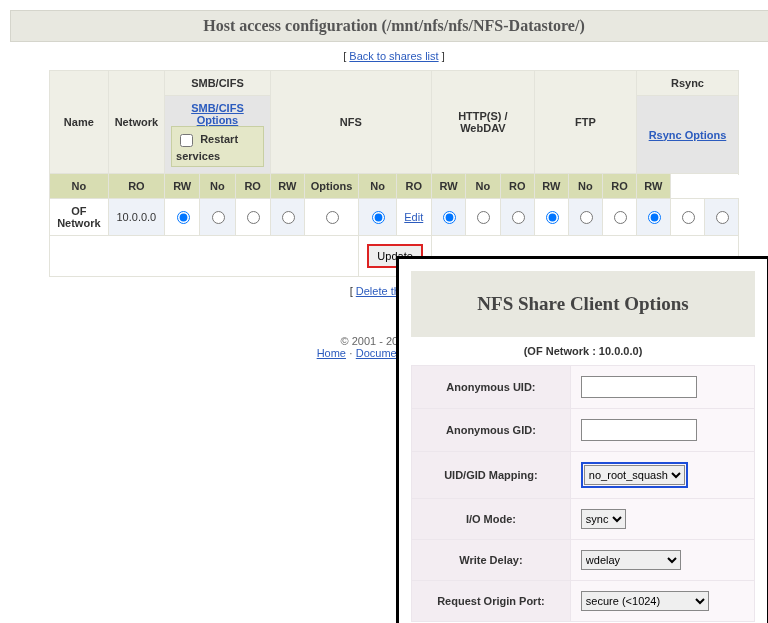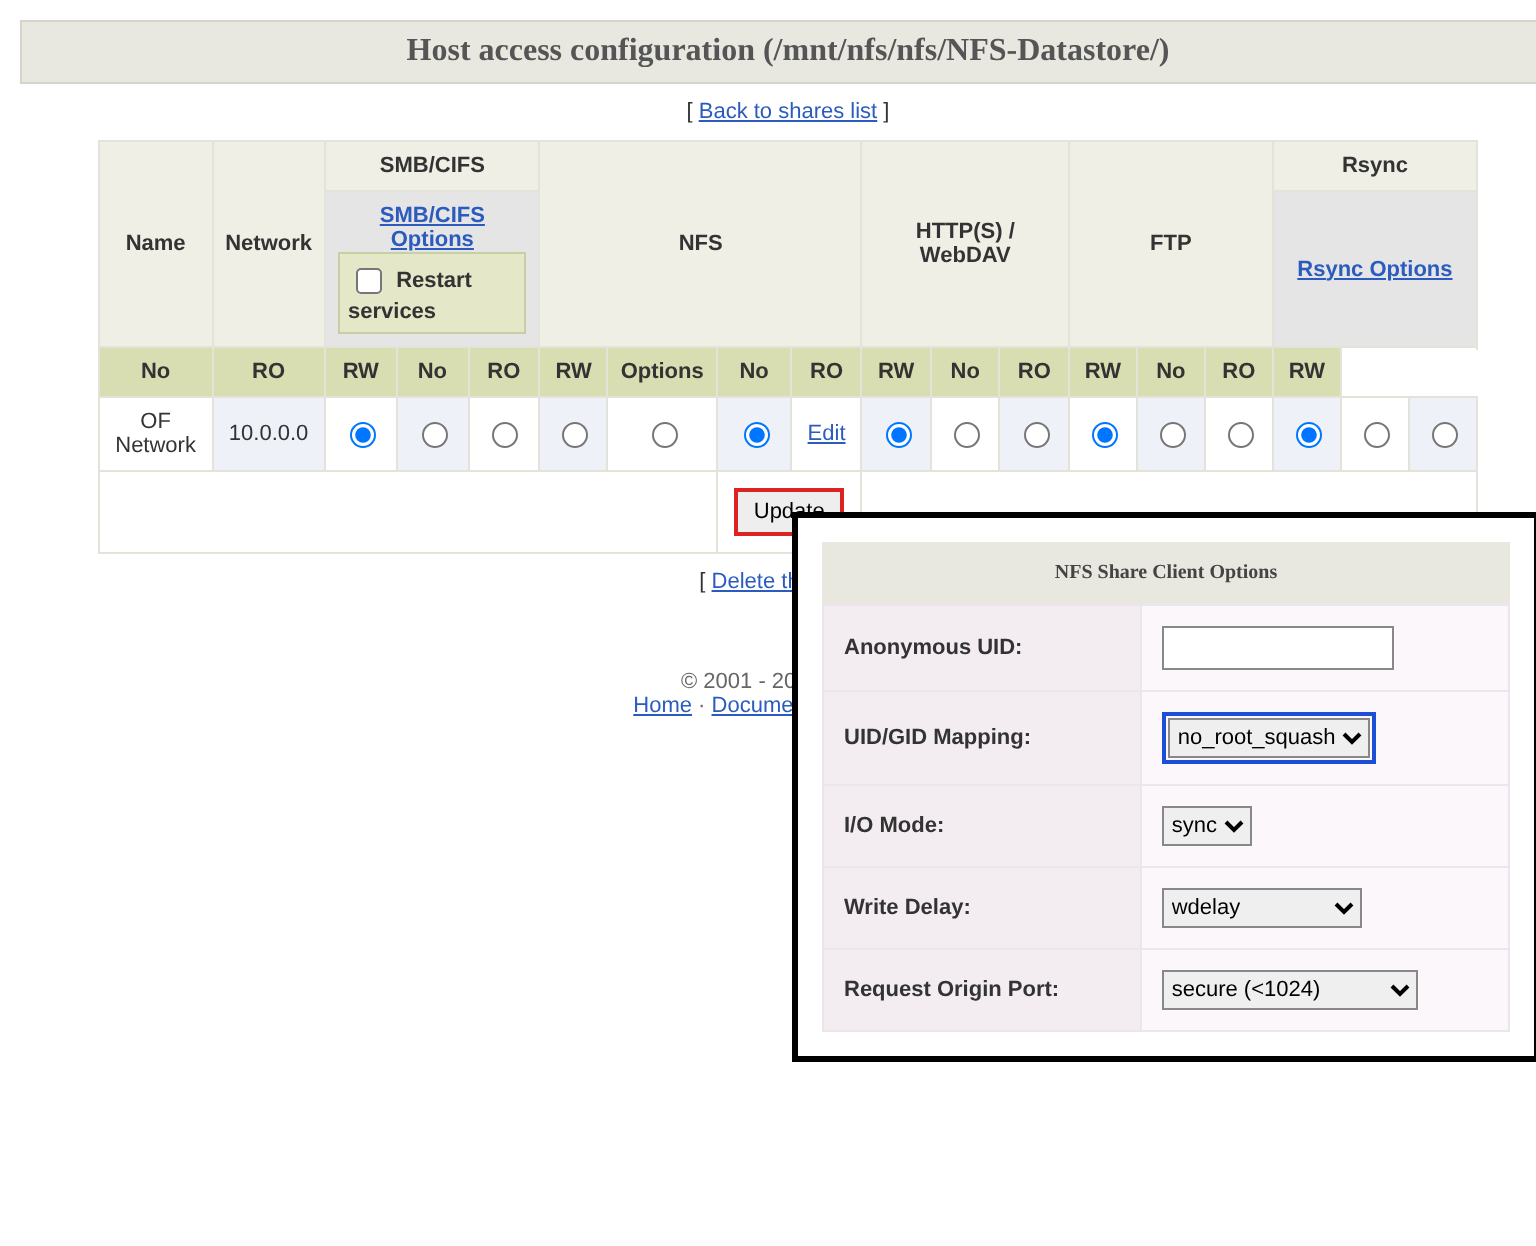--- a/index.html
+++ b/index.html
@@ -7,35 +7,35 @@
 .title-bar{background:#e8e8e0;border:1px solid #d5d5cc;text-align:center;padding:6px}
 .title-bar h2{font-family:Georgia,serif;font-weight:bold;font-size:16px;color:#555;margin:0}
 .back{text-align:center;padding:8px;font-size:11px}
 a{color:#2b5bbe;text-decoration:underline}
 table.grid{border-collapse:collapse;width:690px;margin:0 auto}
 table.grid td,table.grid th{border:1px solid #e3e3da;font-size:11px;text-align:center;padding:6px}
 th.top{background:#efefe6;font-weight:bold}
 .olive{background:#e5e5e5;font-weight:bold;padding:4px}
 .olive a{color:#2b5bbe}
 .sub{background:#d8ddb2;font-weight:bold;padding:6px;font-size:11px}
-.row-label{background:#fff;font-weight:normal}
+.row-label{background:#fff;font-weight:bold}
 .alt{background:#eef2f8}
 .update-row td{border:0}
 .update-btn{border:2px solid #d22;background:#eee;padding:4px 8px;font-size:11px;display:inline-block}
 .del{text-align:center;font-size:11px;padding:8px}
 .footer{text-align:center;font-size:11px;color:#666;margin-top:30px}
 .hl-red{border:2px solid #d22}
 
 .panel{position:absolute;left:396px;top:256px;width:344px;background:#fff;border:3px solid #000;padding:12px;font-family:Verdana,Arial,sans-serif}
 .panel .hdr{background:#e8e8e0;text-align:center;padding:6px}
-.panel .hdr h3{font-family:Georgia,serif;font-size:10px;font-weight:bold;color:#444;margin:4px}
+.panel .hdr h3{font-family:Georgia,serif;font-size:19px;font-weight:bold;color:#444;margin:16px}
 .panel .sub-hdr{text-align:center;font-size:11px;font-weight:bold;padding:8px}
 .opt-table{border-collapse:collapse;width:100%}
 .opt-table td{border:1px solid #ece6ec;padding:10px;font-size:11px}
-.opt-left{background:#f3edf2;text-align:left;font-weight:bold}
+.opt-left{background:#f3edf2;text-align:center;font-weight:bold}
 .opt-right{background:#fbf7fa}
 .panel input[type=text]{width:110px;border:1px solid #888;height:18px}
 .panel select{border:1px solid #888;font-size:11px;height:20px}
 .sel-hl{border:2px solid #1d4ed8;padding:1px;display:inline-block}
 .restart-box{text-align:left;padding:2px 6px;font-size:11px}
 .restart-box input{vertical-align:middle;margin-right:4px}
 </style>
 </head>
 <body>
 
@@ -131,24 +131,29 @@
   <a href="#">Documentation</a> ·
   <a href="#">Suppo</a>
 </div>
 
 </div>
 
 <div class="panel">
   <div class="hdr">
       <h3>NFS Share Client Options</h3>
     </div>
+  <div class="sub-hdr">(OF Network : 10.0.0.0)</div>
   <table class="opt-table">
     <tbody>
         <tr>
       <td class="opt-left">Anonymous UID:</td>
+      <td class="opt-right"><input type="text" value="" style=""></td>
+    </tr>
+    <tr>
+      <td class="opt-left">Anonymous GID:</td>
       <td class="opt-right"><input type="text" value="" style=""></td>
     </tr>
     <tr>
       <td class="opt-left">UID/GID Mapping:</td>
       <td class="opt-right"><span class="sel-hl"><select><option>no_root_squash</option></select></span></td>
     </tr>
     <tr>
       <td class="opt-left">I/O Mode:</td>
       <td class="opt-right"><select><option>sync</option></select></td>
     </tr>

